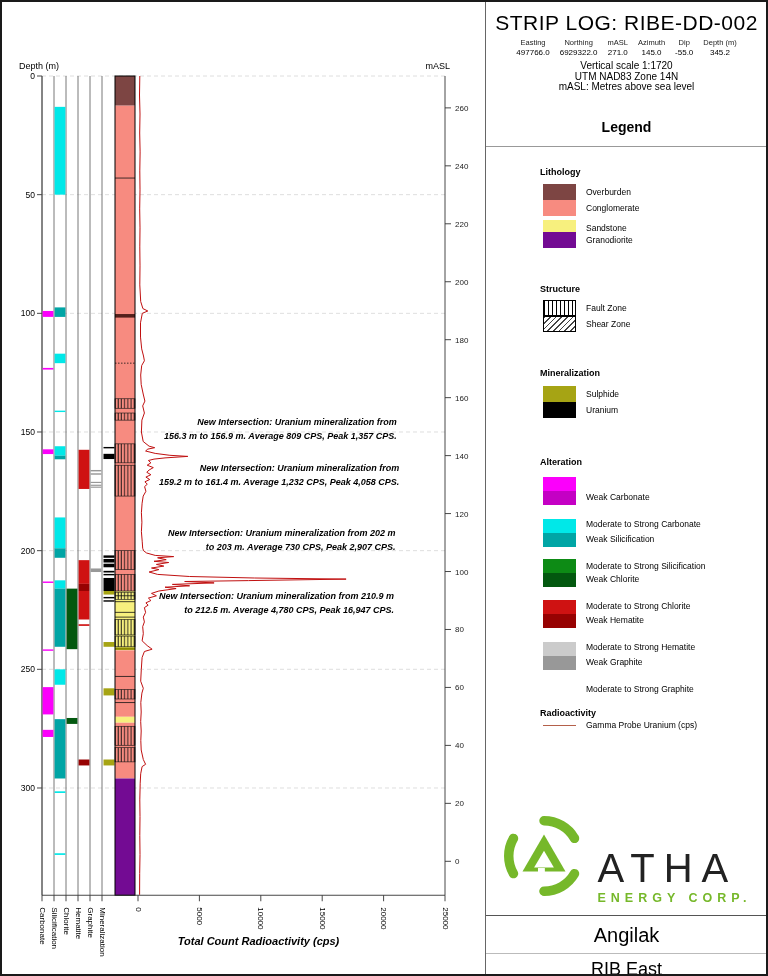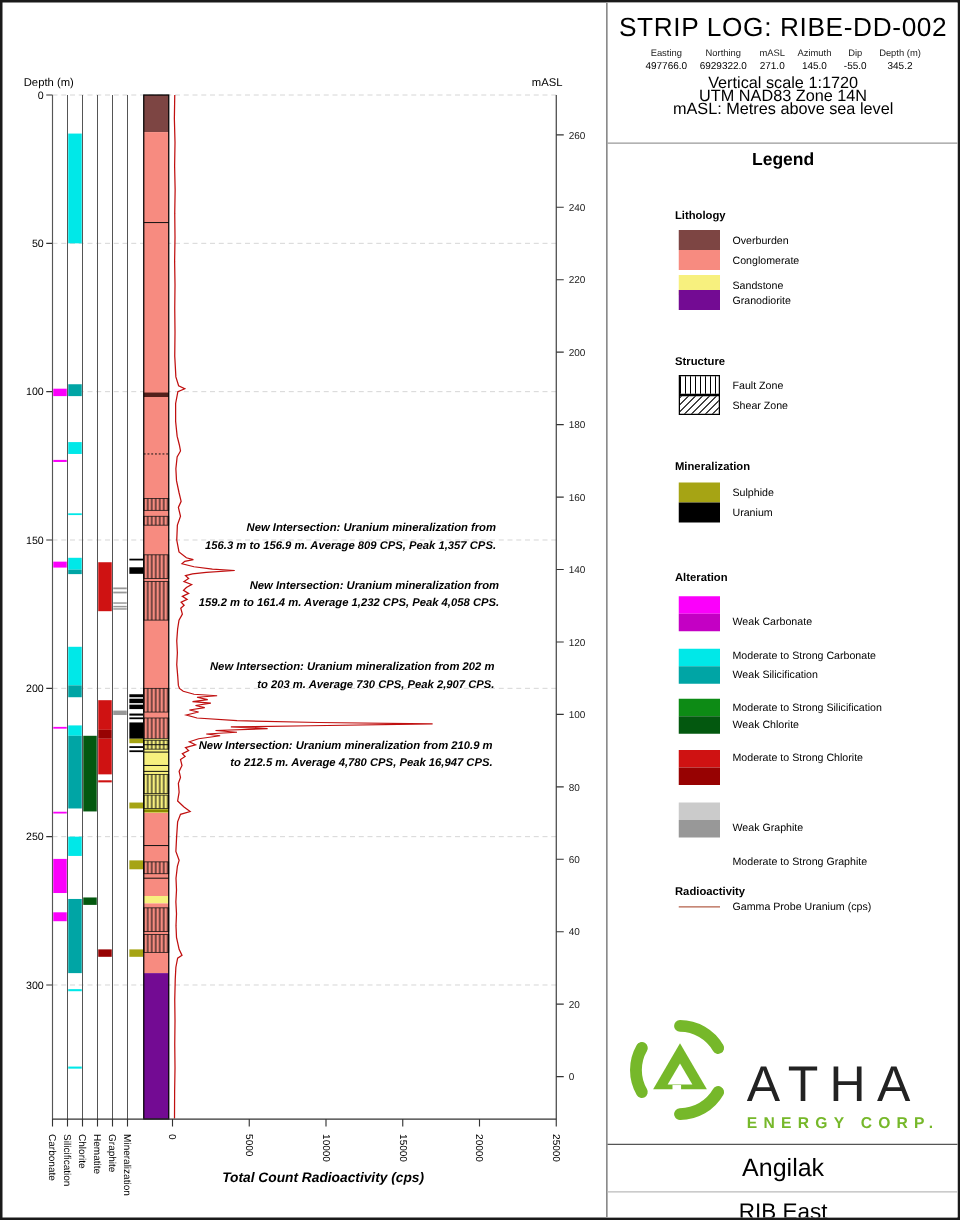--- a/index.html
+++ b/index.html
@@ -3,27 +3,27 @@
 <meta charset="utf-8">
 <style>
   html,body{margin:0;padding:0;background:#cfcfcf;}
   .page{position:relative;width:768px;height:976px;background:#fff;
         border:2px solid #1a1a1a;box-sizing:border-box;overflow:hidden;
         font-family:"Liberation Sans", sans-serif;color:#000;}
   .plot-area{position:absolute;left:0;top:0;width:483px;height:972px;}
   #plot-svg{position:absolute;left:0;top:0;}
   .ann{position:absolute;font:italic bold 9px/13.5px "Liberation Sans",sans-serif;color:#000;white-space:nowrap;text-align:right;}
   .side-panel{position:absolute;left:483px;top:0;width:281px;height:972px;border-left:1px solid #666;background:#fff;}
-  .panel-header{position:absolute;left:0;top:0;width:100%;height:113px;border-bottom:1px solid #999;box-sizing:border-box;text-align:center;}
+  .panel-header{position:absolute;left:0;top:0;width:100%;height:145px;border-bottom:1px solid #999;box-sizing:border-box;text-align:center;}
   .title{font-size:21px;letter-spacing:.5px;margin-top:9px;}
   .coord-table{display:flex;justify-content:center;gap:0;margin-top:3px;}
   .coord-cell{padding:0 5px;}
   .coord-label{font-size:7.5px;color:#222;}
   .coord-value{font-size:8px;margin-top:1px;}
-  .scale-lines{margin-top:4px;font-size:13px;line-height:10.5px;}
+  .scale-lines{margin-top:4px;font-size:10px;line-height:10.5px;}
   .legend-title{position:absolute;left:0;top:117px;width:100%;text-align:center;font-size:14px;font-weight:bold;}
   .lg-header{position:absolute;left:54px;font-size:9px;font-weight:bold;}
   .lg-row{position:absolute;left:57px;display:flex;align-items:center;}
   .lg-swatch{width:33px;height:16px;flex:none;}
   .lg-label{font-size:8.5px;margin-left:10px;white-space:nowrap;}
   .lg-pattern{box-sizing:border-box;border:1px solid #000;background:#fff;}
   .pat-vertical{background-image:repeating-linear-gradient(to right,#000 0 1px,transparent 1px 4px);}
   .pat-diagonal{background-image:repeating-linear-gradient(135deg,#444 0 1px,transparent 1px 4px);}
   .alt-pair{position:absolute;left:57px;display:flex;}
   .alt-swatch{width:33px;flex:none;}
@@ -353,20 +353,24 @@
           <div class="alt-labels">
             <div>Weak Chlorite</div>
             <div>Moderate to Strong Chlorite</div>
           </div>
         </div>
         <div class="alt-pair" style="top: 598px;">
           <div class="alt-swatch">
             <div class="alt-half" style="background: rgb(207, 18, 18);"></div>
             <div class="alt-half" style="background: rgb(151, 2, 2);"></div>
           </div>
+          <div class="alt-labels">
+            <div>Weak Hematite</div>
+            <div>Moderate to Strong Hematite</div>
+          </div>
         </div>
         <div class="alt-pair" style="top: 640px;">
           <div class="alt-swatch">
             <div class="alt-half" style="background: rgb(203, 203, 203);"></div>
             <div class="alt-half" style="background: rgb(152, 152, 152);"></div>
           </div>
           <div class="alt-labels">
             <div>Weak Graphite</div>
             <div>Moderate to Strong Graphite</div>
           </div>

